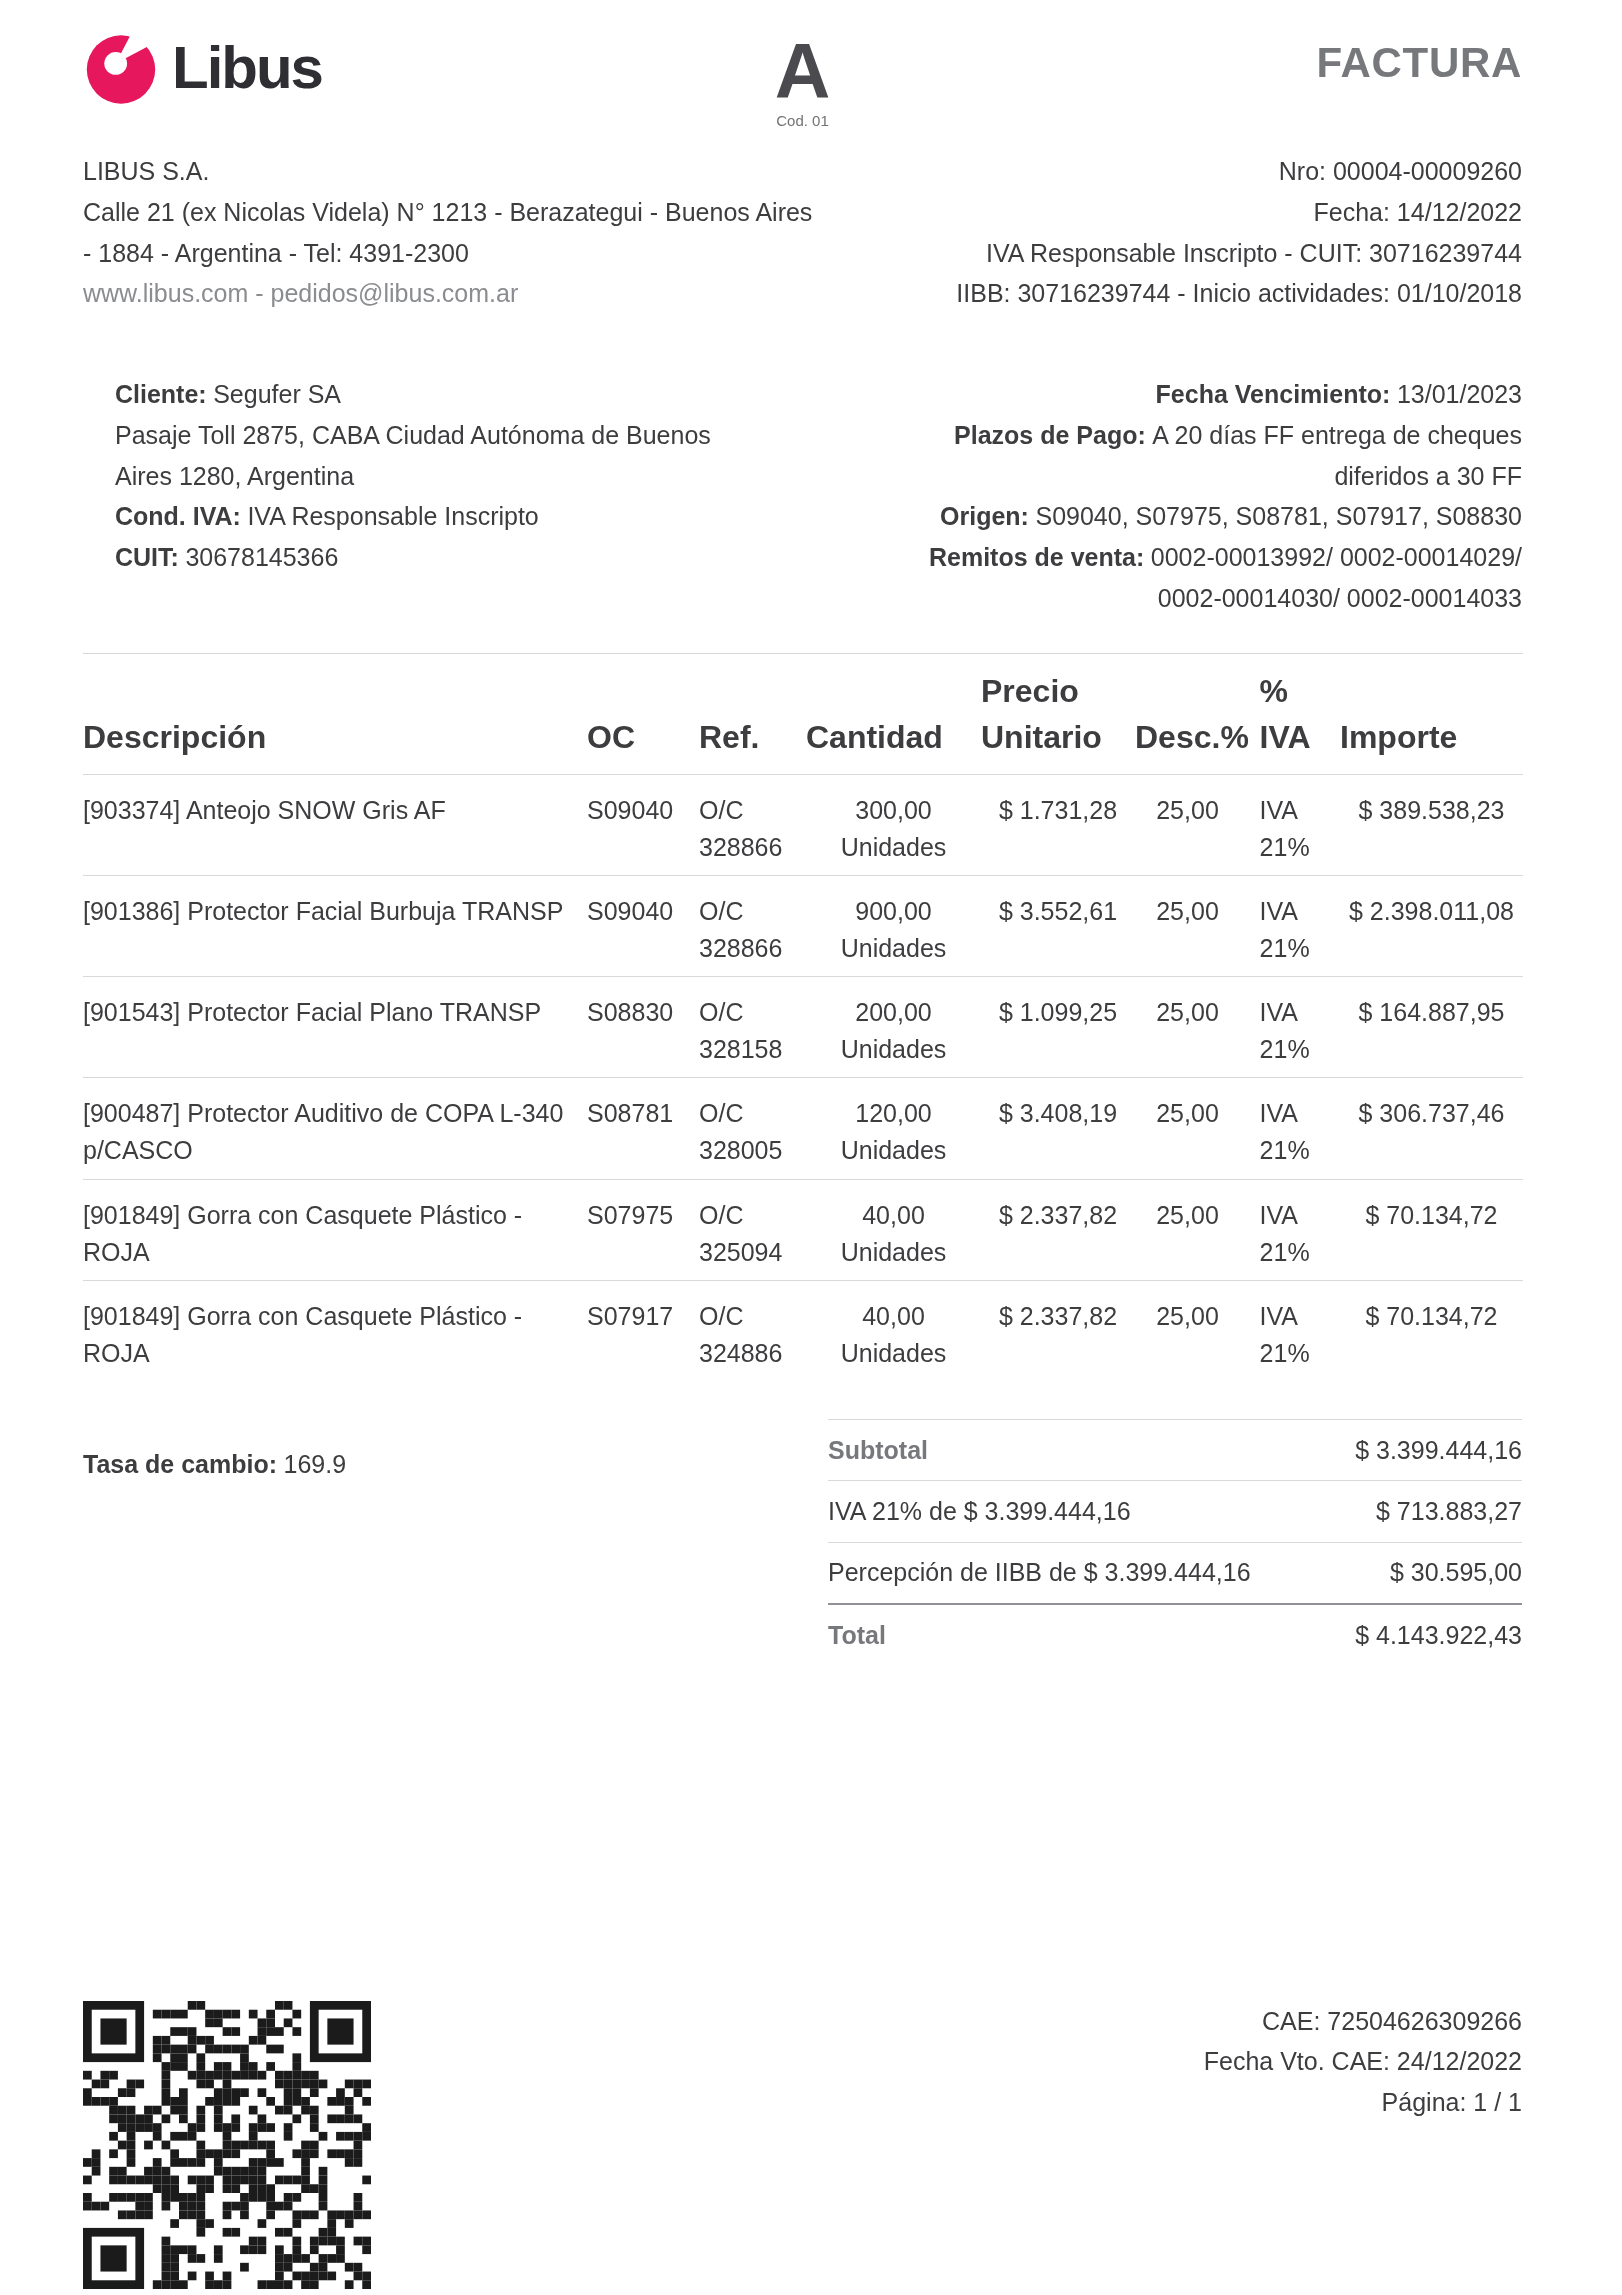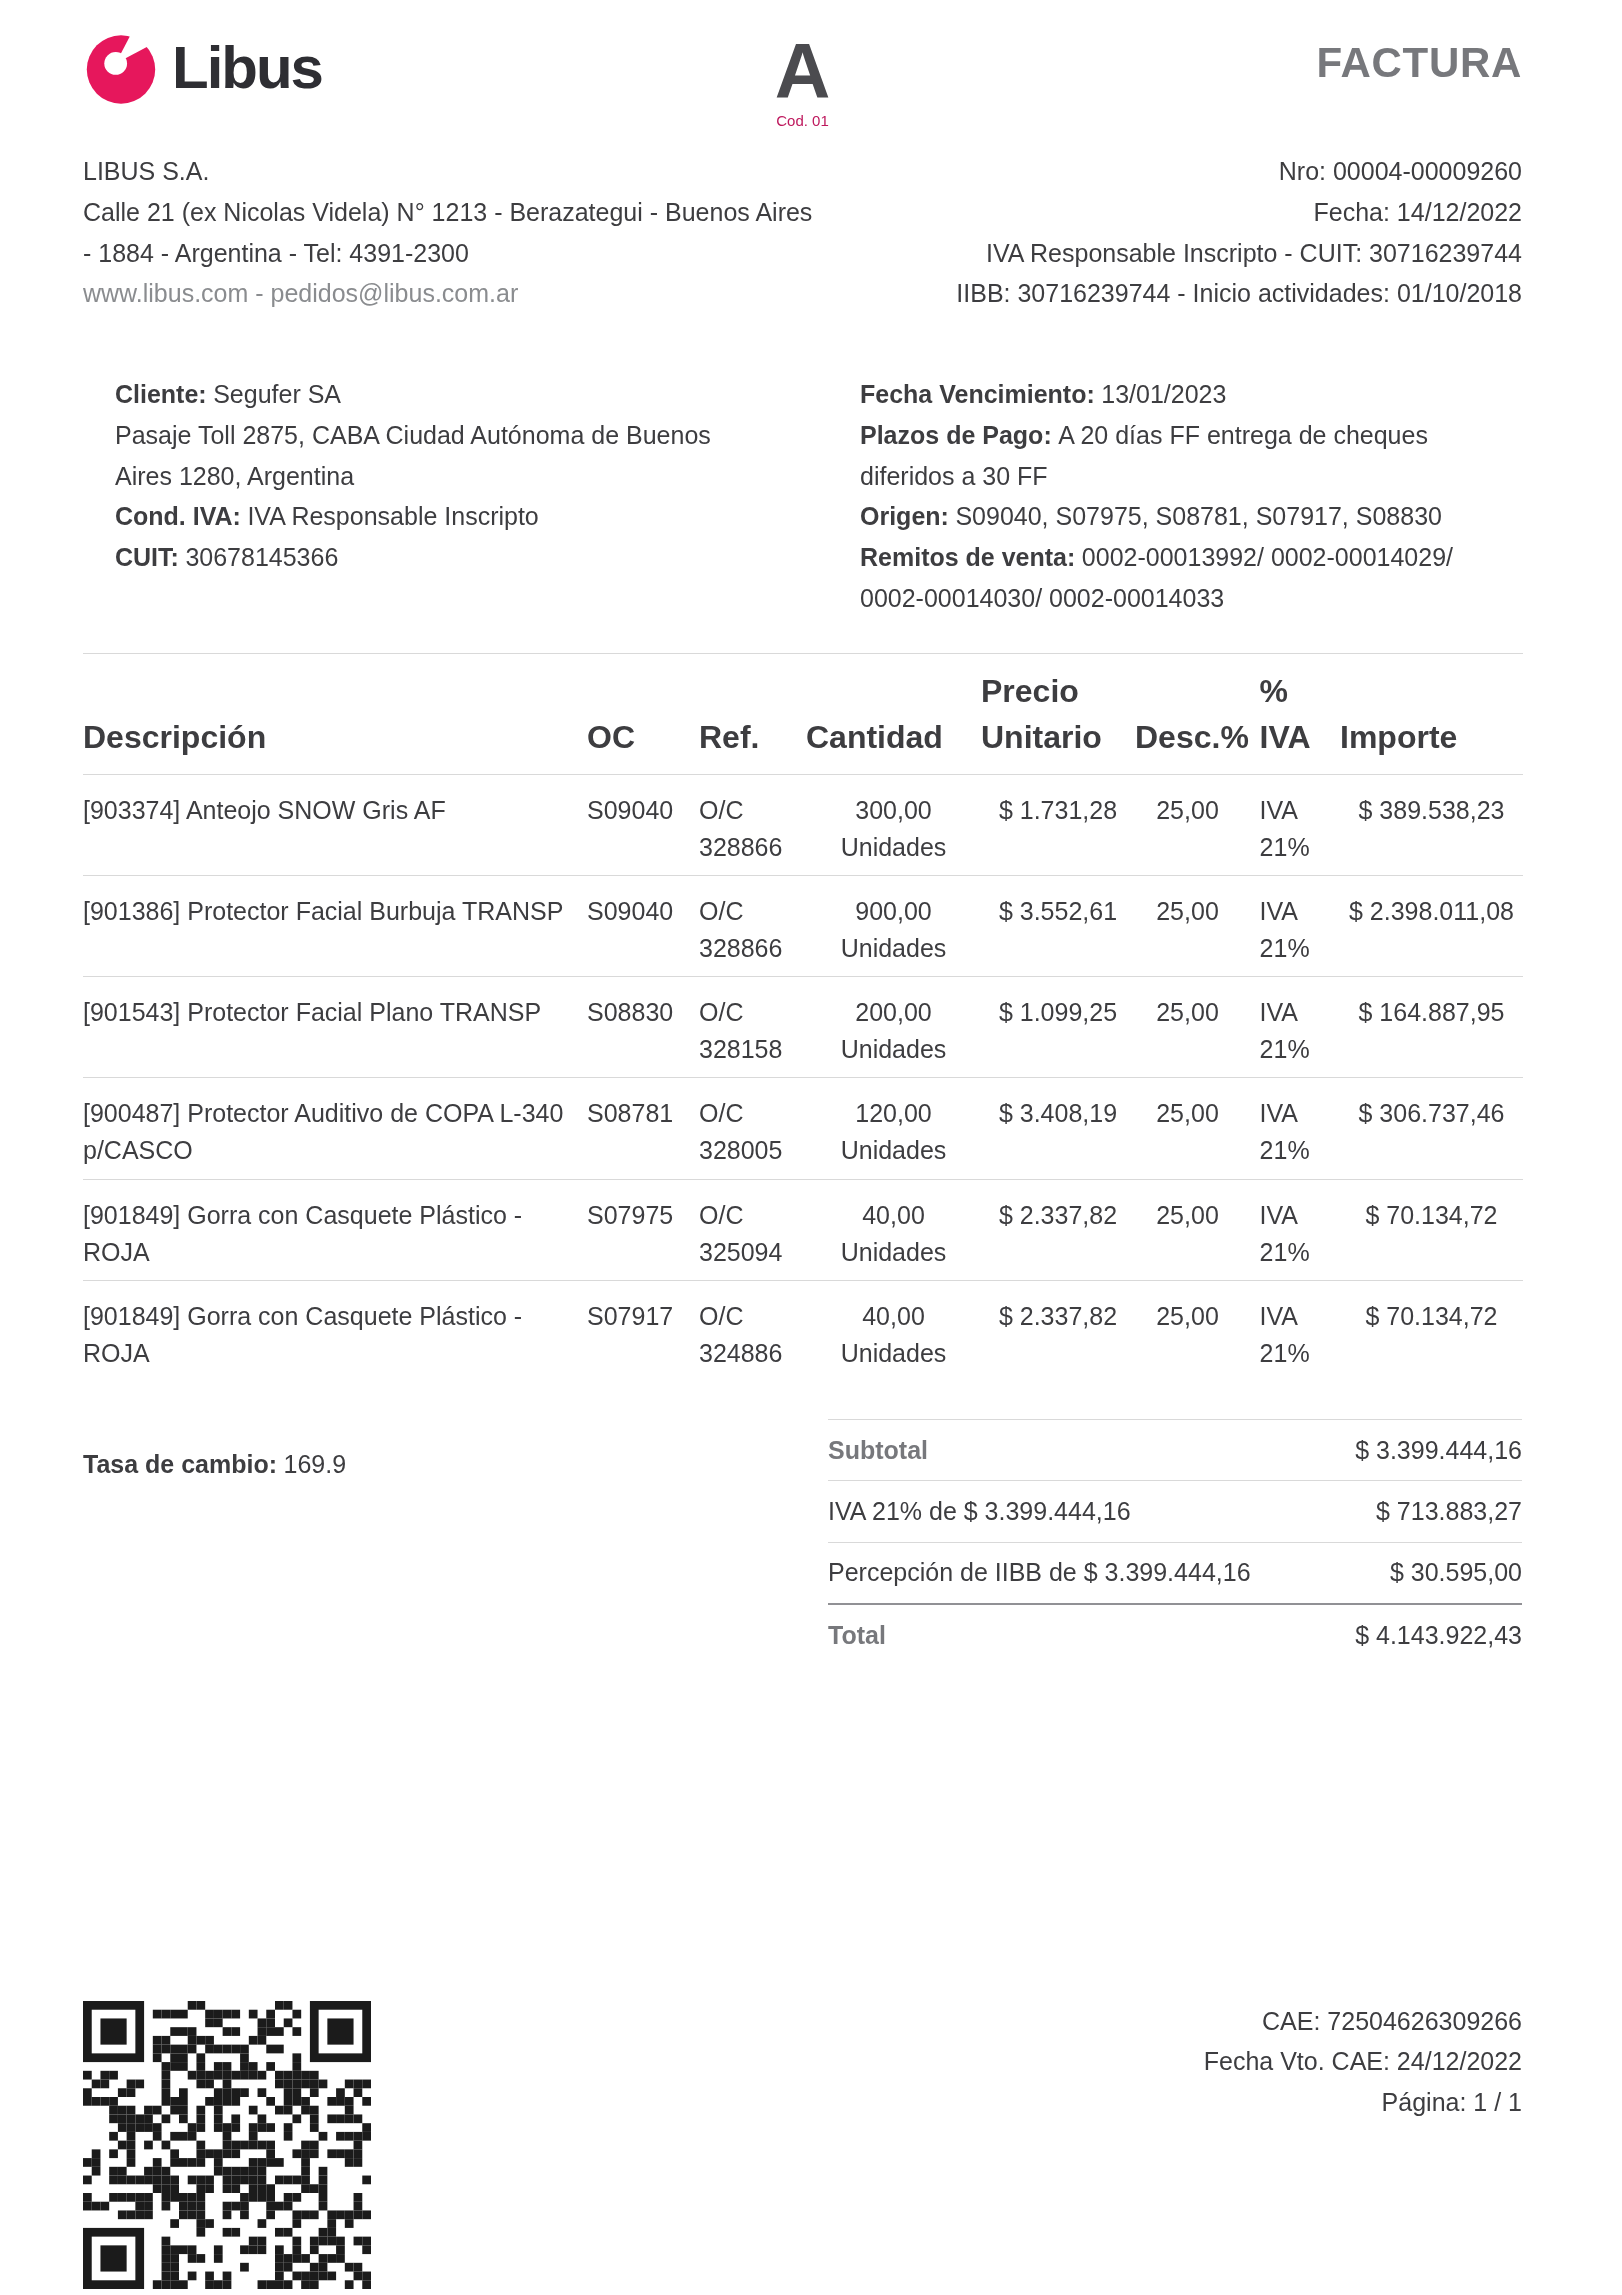--- a/index.html
+++ b/index.html
@@ -22,33 +22,33 @@
   .txt{font-size:25px;line-height:1.63;}
   .lbl{font-weight:700;margin-right:6.5px;}
 
   
   .top{display:grid;grid-template-columns:1fr auto 1fr;align-items:start;}
   .brand{display:flex;align-items:center;gap:13px;}
   .brand-logo{width:76px;height:76px;flex:0 0 auto;}
   .brand-text{font-size:60px;font-weight:700;color:#2e2e33;letter-spacing:-2px;line-height:1;}
   .doc-type{text-align:center;margin-top:2.6px;}
   .doc-letter{font-size:77px;font-weight:600;color:#4b4b4f;line-height:1;}
-  .doc-code{font-size:15px;color:#be185d;margin-top:2.6px;}
+  .doc-code{font-size:15px;color:#737373;margin-top:2.6px;}
   .doc-title{justify-self:end;font-size:42px;font-weight:700;color:var(--muted);margin-top:9.2px;letter-spacing:0.7px;}
 
   
   .info{display:flex;justify-content:space-between;margin-top:22px;}
   .company{max-width:733px;}
   .company .link{color:var(--soft);text-decoration:none;}
   .meta{text-align:right;}
 
   
   .parties{display:grid;grid-template-columns:745px 1fr;margin-top:60px;margin-left:32px;}
   .client{max-width:654px;}
-  .payment{max-width:687px;}
+  .payment{max-width:687px;text-align:right;}
 
   
   .inv-table{width:1439px;border-collapse:collapse;table-layout:fixed;margin-top:34px;border-top:1.3px solid var(--line);}
   .inv-table th{font-weight:700;vertical-align:bottom;text-align:left;padding:14.4px 0 13px;border-bottom:1.3px solid var(--line);font-size:32px;line-height:1.45;}
   .inv-table td{vertical-align:top;padding:17px 0 9.2px;font-size:25px;line-height:1.48;}
   .inv-table tbody tr:not(:last-child) td{border-bottom:1.3px solid var(--line);}
   .c-desc{padding-right:23.6px !important;}
   .c-qty,.c-price,.c-disc,.c-amt{text-align:center;white-space:nowrap;}
   .inv-table .c-iva{padding-left:19.6px;}
   .c-oc{white-space:nowrap;}

